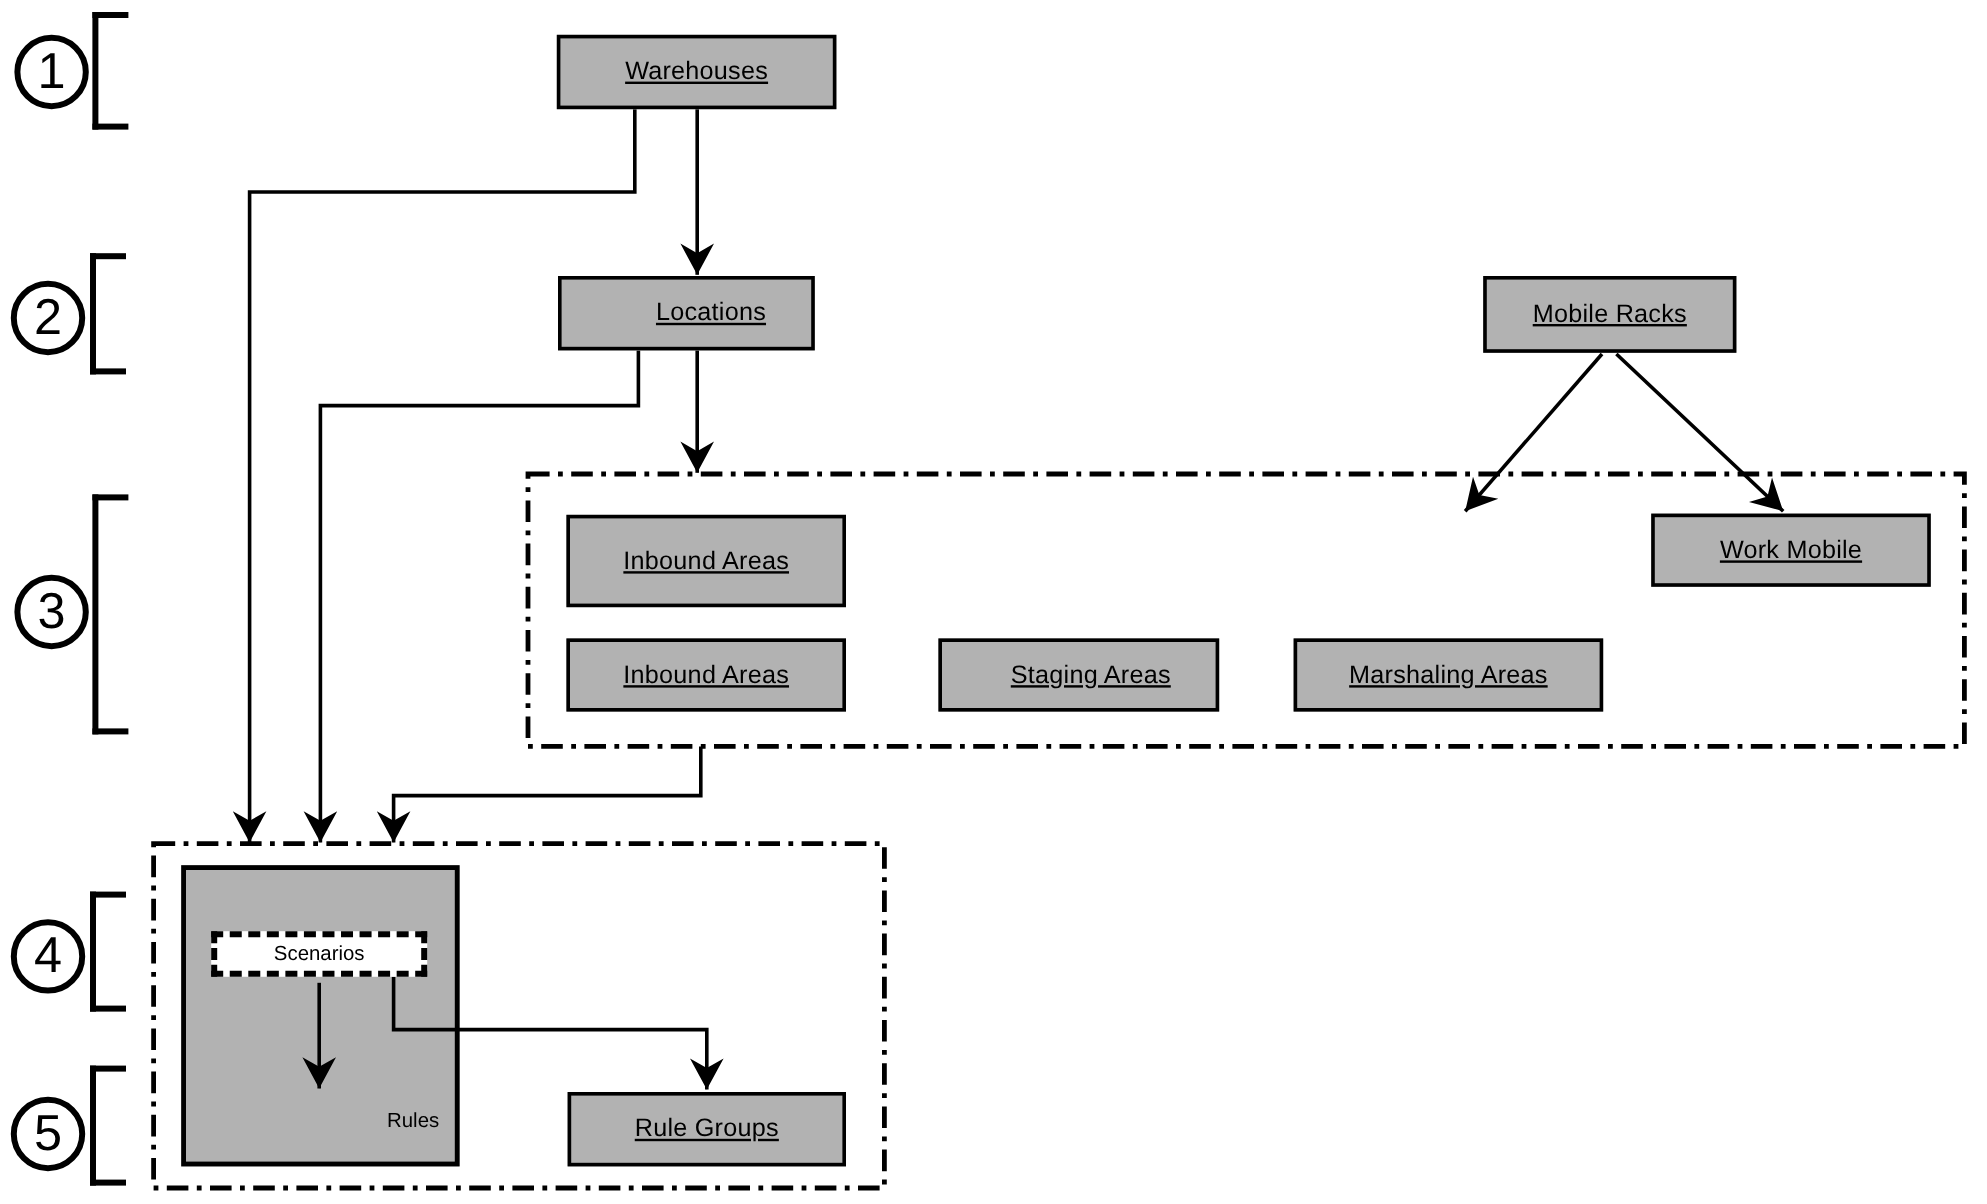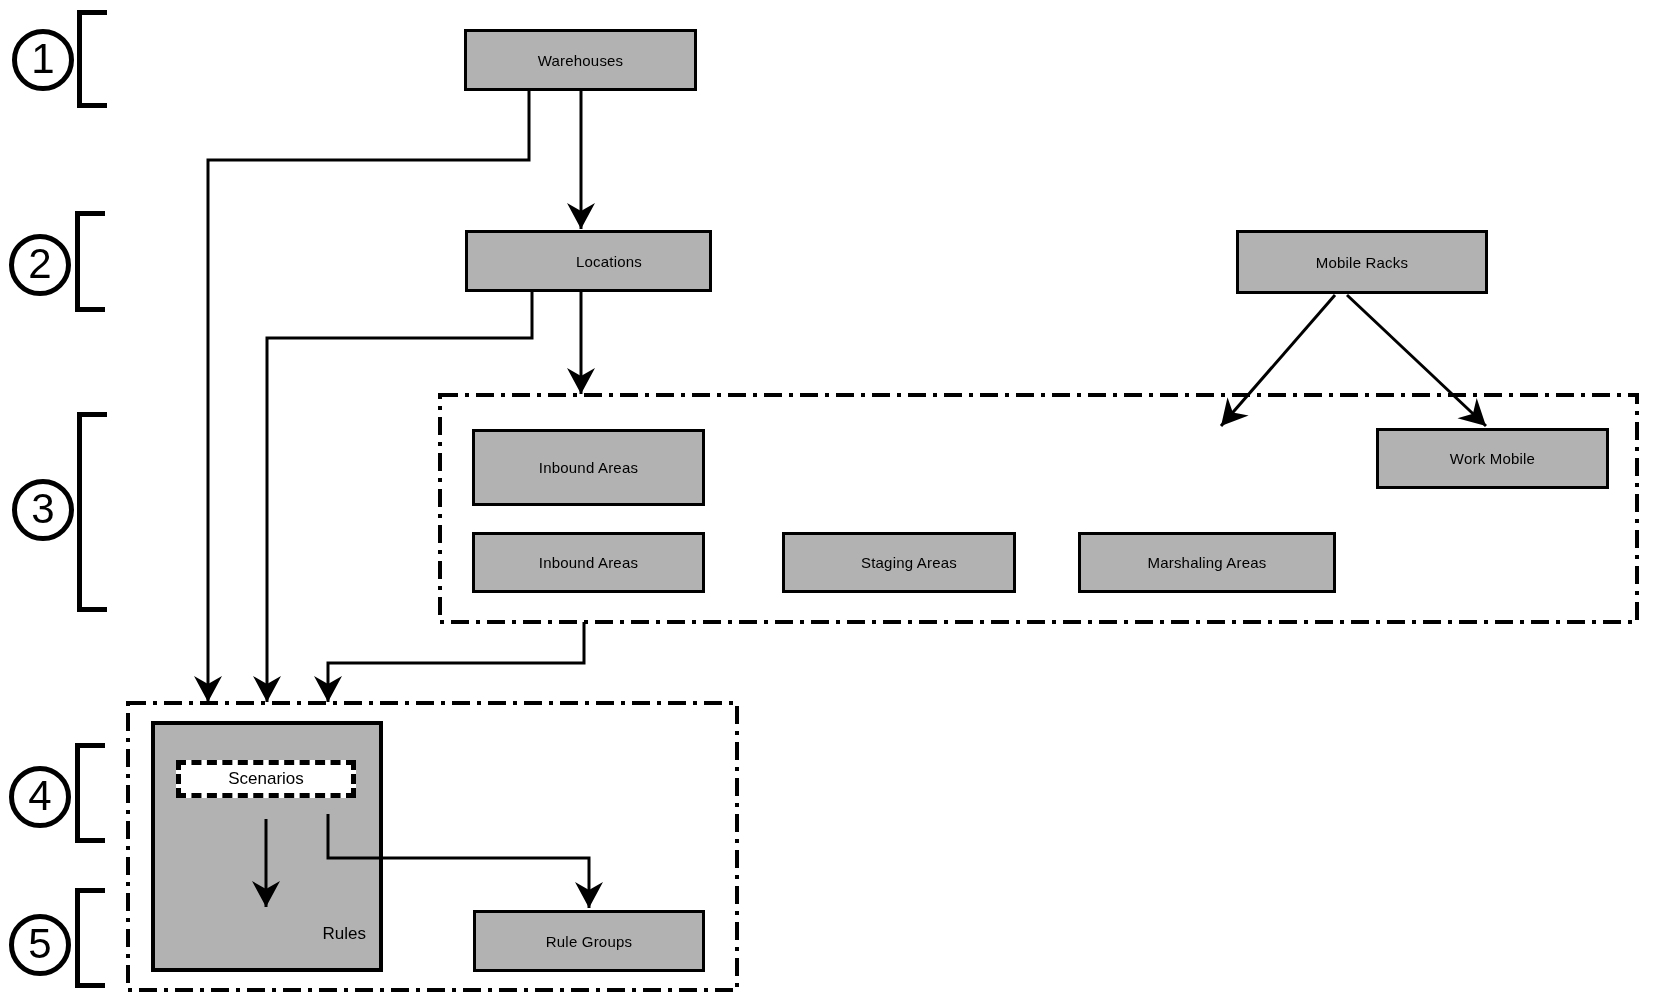--- a/index.html
+++ b/index.html
@@ -10,23 +10,24 @@
     font-family:"Liberation Sans", sans-serif;
     color:#000;
     overflow:hidden;
   }
   .node{
     position:absolute;
     background:#b2b2b2;
     border:3px solid #000;
     box-sizing:border-box;
     display:flex;align-items:center;justify-content:center;
-    font-size:15px;
+    font-size:21px;
     letter-spacing:0.2px;
     text-align:center;
+    text-decoration:underline;
   }
   .gray-container{
     position:absolute;
     background:#b2b2b2;
     border:4px solid #000;
     box-sizing:border-box;
   }
   .dashed-node{
     position:absolute;
     background:#ffffff;
@@ -110,46 +111,46 @@
   <div class="bracket" style="left:77px;top:10px;height:98px;"></div>
   <div class="bracket" style="left:75px;top:211px;height:101px;"></div>
   <div class="bracket" style="left:77px;top:412px;height:200px;"></div>
   <div class="bracket" style="left:75px;top:743px;height:100px;"></div>
   <div class="bracket" style="left:75px;top:888px;height:100px;"></div>
 
   <div class="node" style="left:464px;top:29px;width:233px;height:62px;">
     <span>Warehouses</span>
   </div>
 
-  <div class="node" style="left:465px;top:230px;width:247px;height:62px;padding-left:41px;">
+  <div class="node" style="left:465px;top:230px;width:214px;height:62px;padding-left:41px;">
     <span>Locations</span>
   </div>
 
-  <div class="node" style="left:1236px;top:230px;width:252px;height:64px;">
+  <div class="node" style="left:1236px;top:230px;width:211px;height:64px;">
     <span>Mobile Racks</span>
   </div>
 
   <div class="node" style="left:472px;top:429px;width:233px;height:77px;">
     <span>Inbound Areas</span>
   </div>
   <div class="node" style="left:1376px;top:428px;width:233px;height:61px;">
     <span>Work Mobile</span>
   </div>
 
   <div class="node" style="left:472px;top:532px;width:233px;height:61px;">
     <span>Inbound Areas</span>
   </div>
   <div class="node" style="left:782px;top:532px;width:234px;height:61px;padding-left:20px;">
     <span>Staging Areas</span>
   </div>
   <div class="node" style="left:1078px;top:532px;width:258px;height:61px;">
     <span>Marshaling Areas</span>
   </div>
 
-  <div class="dashed-node" style="left:176px;top:760px;width:180px;height:38px;">
+  <div class="dashed-node" style="left:176px;top:776px;width:180px;height:38px;">
     <span>Scenarios</span>
   </div>
 
   <div class="plain-label" style="left:166px;top:924px;width:200px;">
     <span>Rules</span>
   </div>
 
   <div class="node" style="left:473px;top:910px;width:232px;height:62px;">
     <span>Rule Groups</span>
   </div>

